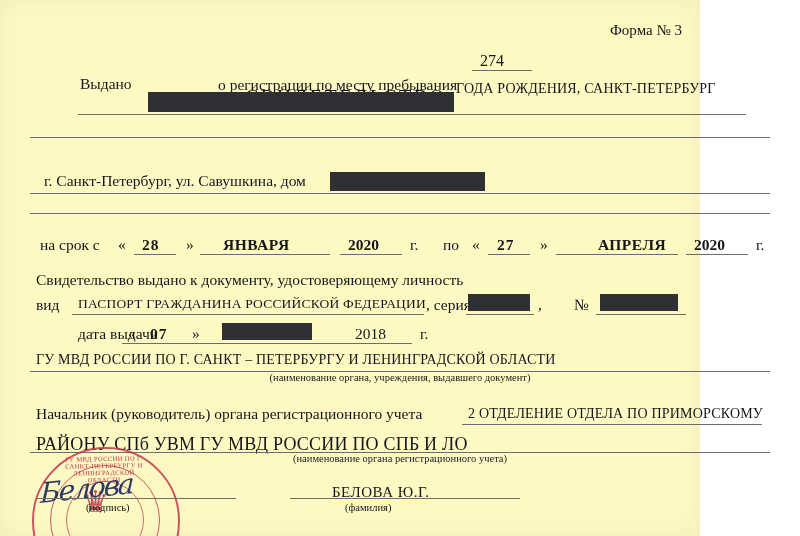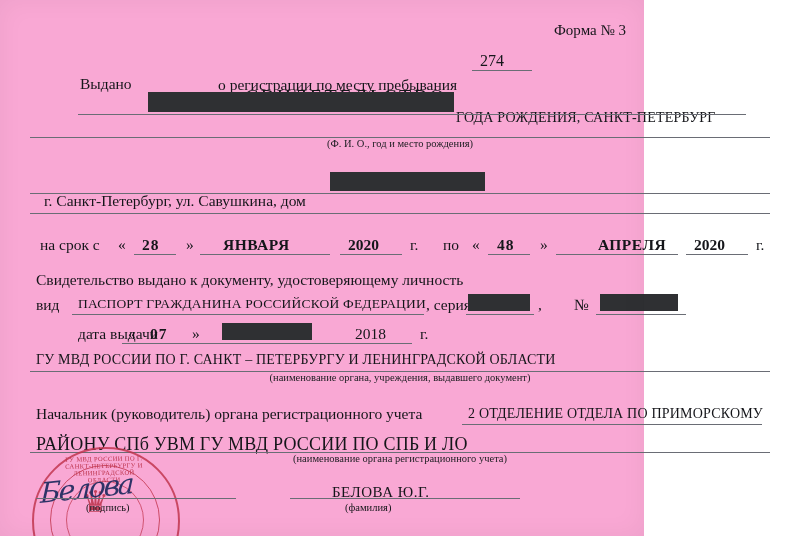--- a/index.html
+++ b/index.html
@@ -10,23 +10,23 @@
     width: 800px;
     height: 536px;
     background: #ffffff;
     font-family: "Liberation Serif", serif;
     color: #15161a;
     overflow: hidden;
     position: relative;
   }
   .page {
     position: relative;
-    width: 644px;
+    width: 700px;
     height: 536px;
-    background: #f9a8d4;
+    background: #fef9c3;
   }
   
   .abs { position: absolute; white-space: nowrap; }
   .line { position: absolute; border-bottom: 1px solid #6a6d75; height: 0; }
   .redact { position: absolute; background: #2f3033; }
 
   .form-no {
     right: 18px; top: 22px; font-size: 15px;
   }
   .title-main {
@@ -114,45 +114,44 @@
 
   <div class="abs form-no">Форма № 3</div>
 
   <div class="abs title-main">СВИДЕТЕЛЬСТВО</div>
   <div class="abs title-num">274</div>
   <div class="line" style="left:472px; top:70px; width:60px;"></div>
   <div class="abs title-sub">о регистрации по месту пребывания</div>
 
   <div class="abs lbl" style="left:80px; top:75px;">Выдано</div>
   <div class="redact" style="left:148px; top:92px; width:306px; height:20px;"></div>
-  <div class="abs" style="left:456px; top:110px; font-size:14px; letter-spacing:.2px;">ГОДА РОЖДЕНИЯ, САНКТ-ПЕТЕРБУРГ</div>
+  <div class="abs" style="left:456px; top:81px; font-size:14px; letter-spacing:.2px;">ГОДА РОЖДЕНИЯ, САНКТ-ПЕТЕРБУРГ</div>
   <div class="line" style="left:78px; top:114px; width:668px;"></div>
 
   <div class="line" style="left:30px; top:137px; width:740px;"></div>
-  <div class="abs small-caption" style="left:255px; top:138px; width:290px;">(Ф. И. О., год и место рождения)</div>
-
-
-  <div class="abs lbl" style="left:44px; top:172px;margin-top:20px;">г. Санкт-Петербург, ул. Савушкина, дом</div>
+
+
+  <div class="abs lbl" style="left:44px; top:172px;">г. Санкт-Петербург, ул. Савушкина, дом</div>
   <div class="redact" style="left:330px; top:172px; width:155px; height:19px;"></div>
   <div class="line" style="left:30px; top:193px; width:740px;"></div>
   <div class="line" style="left:30px; top:213px; width:740px;"></div>
 
   <div class="abs lbl" style="left:40px; top:236px;">на срок с</div>
   <div class="abs lbl" style="left:118px; top:236px;">«</div>
   <div class="abs lbl" style="left:142px; top:236px; font-weight:bold; letter-spacing:1px;">28</div>
   <div class="line" style="left:134px; top:254px; width:42px;"></div>
   <div class="abs lbl" style="left:186px; top:236px;">»</div>
   <div class="abs lbl" style="left:223px; top:236px; font-weight:bold; letter-spacing:.5px;">ЯНВАРЯ</div>
   <div class="line" style="left:200px; top:254px; width:130px;"></div>
   <div class="abs lbl" style="left:348px; top:236px; font-weight:bold;">2020</div>
   <div class="line" style="left:340px; top:254px; width:62px;"></div>
   <div class="abs lbl" style="left:410px; top:236px;">г.</div>
   <div class="abs lbl" style="left:443px; top:236px;">по</div>
   <div class="abs lbl" style="left:472px; top:236px;">«</div>
-  <div class="abs lbl" style="left:497px; top:236px; font-weight:bold; letter-spacing:1px;">48</div>
+  <div class="abs lbl" style="left:497px; top:236px; font-weight:bold; letter-spacing:1px;">27</div>
   <div class="line" style="left:488px; top:254px; width:42px;"></div>
   <div class="abs lbl" style="left:540px; top:236px;">»</div>
   <div class="abs lbl" style="left:598px; top:236px; font-weight:bold; letter-spacing:.5px;">АПРЕЛЯ</div>
   <div class="line" style="left:556px; top:254px; width:122px;"></div>
   <div class="abs lbl" style="left:694px; top:236px; font-weight:bold;">2020</div>
   <div class="line" style="left:686px; top:254px; width:62px;"></div>
   <div class="abs lbl" style="left:756px; top:236px;">г.</div>
 
   <div class="abs lbl" style="left:36px; top:271px;">Свидетельство выдано к документу, удостоверяющему личность</div>
 

